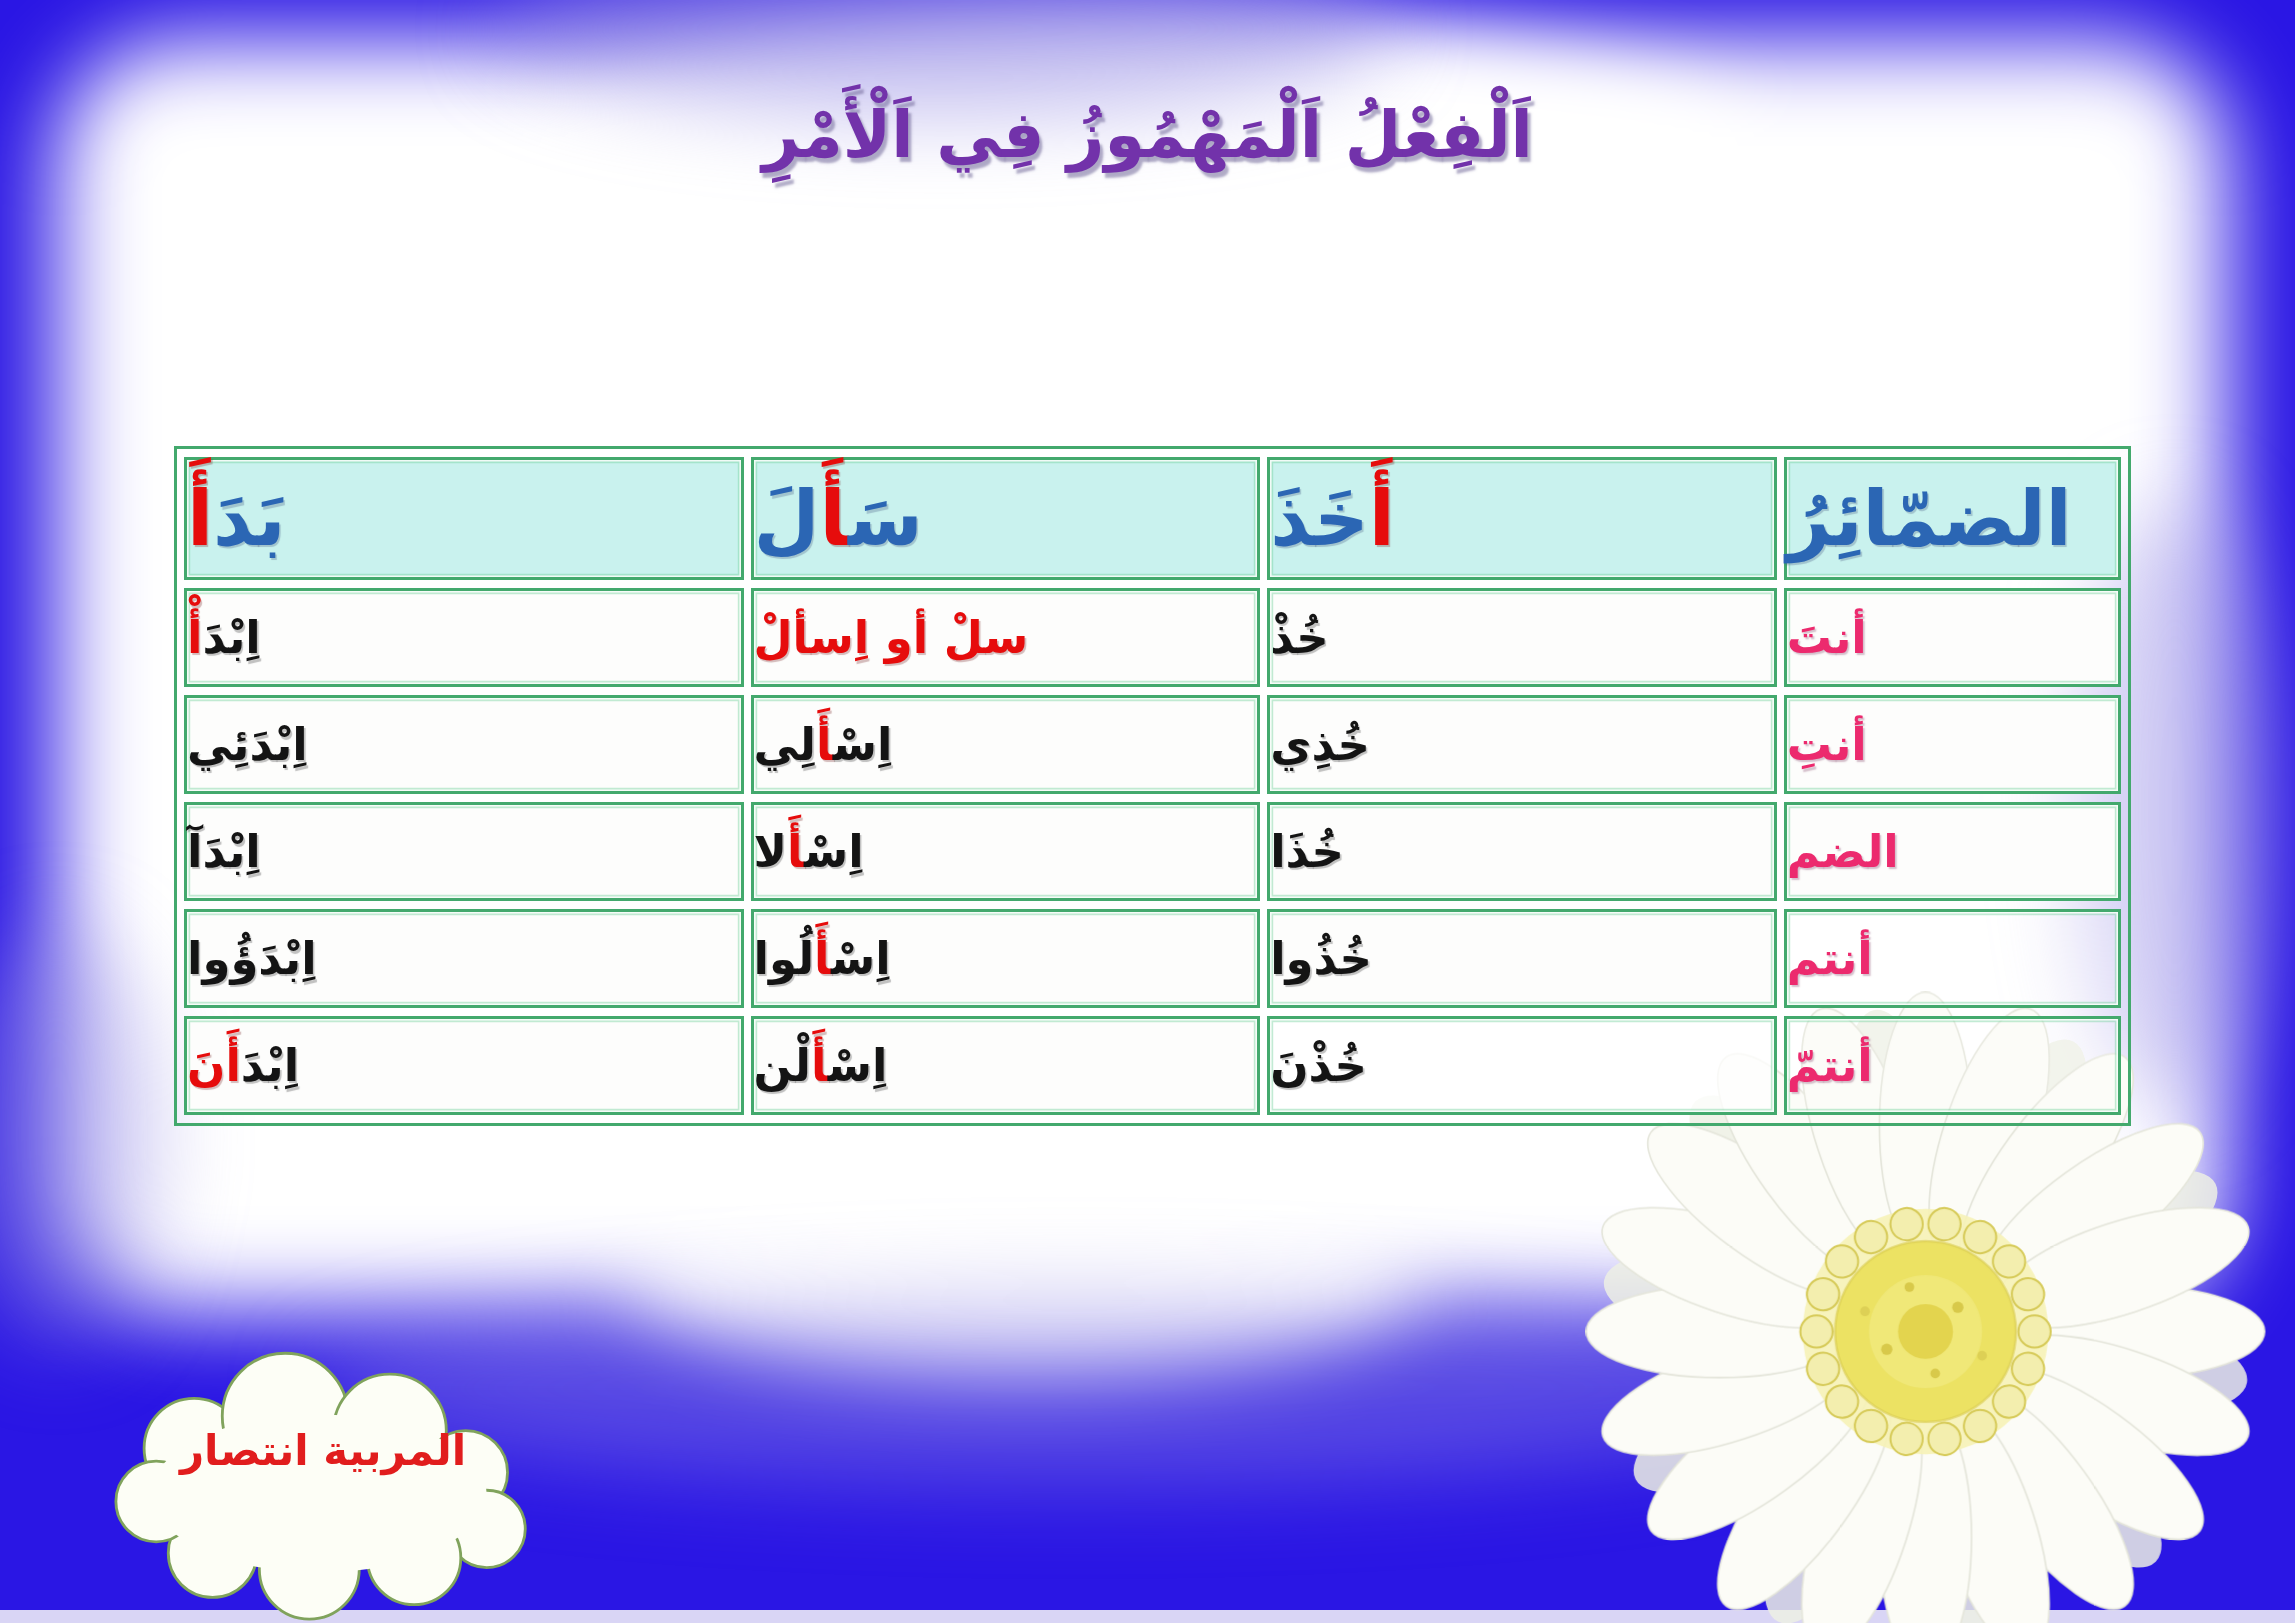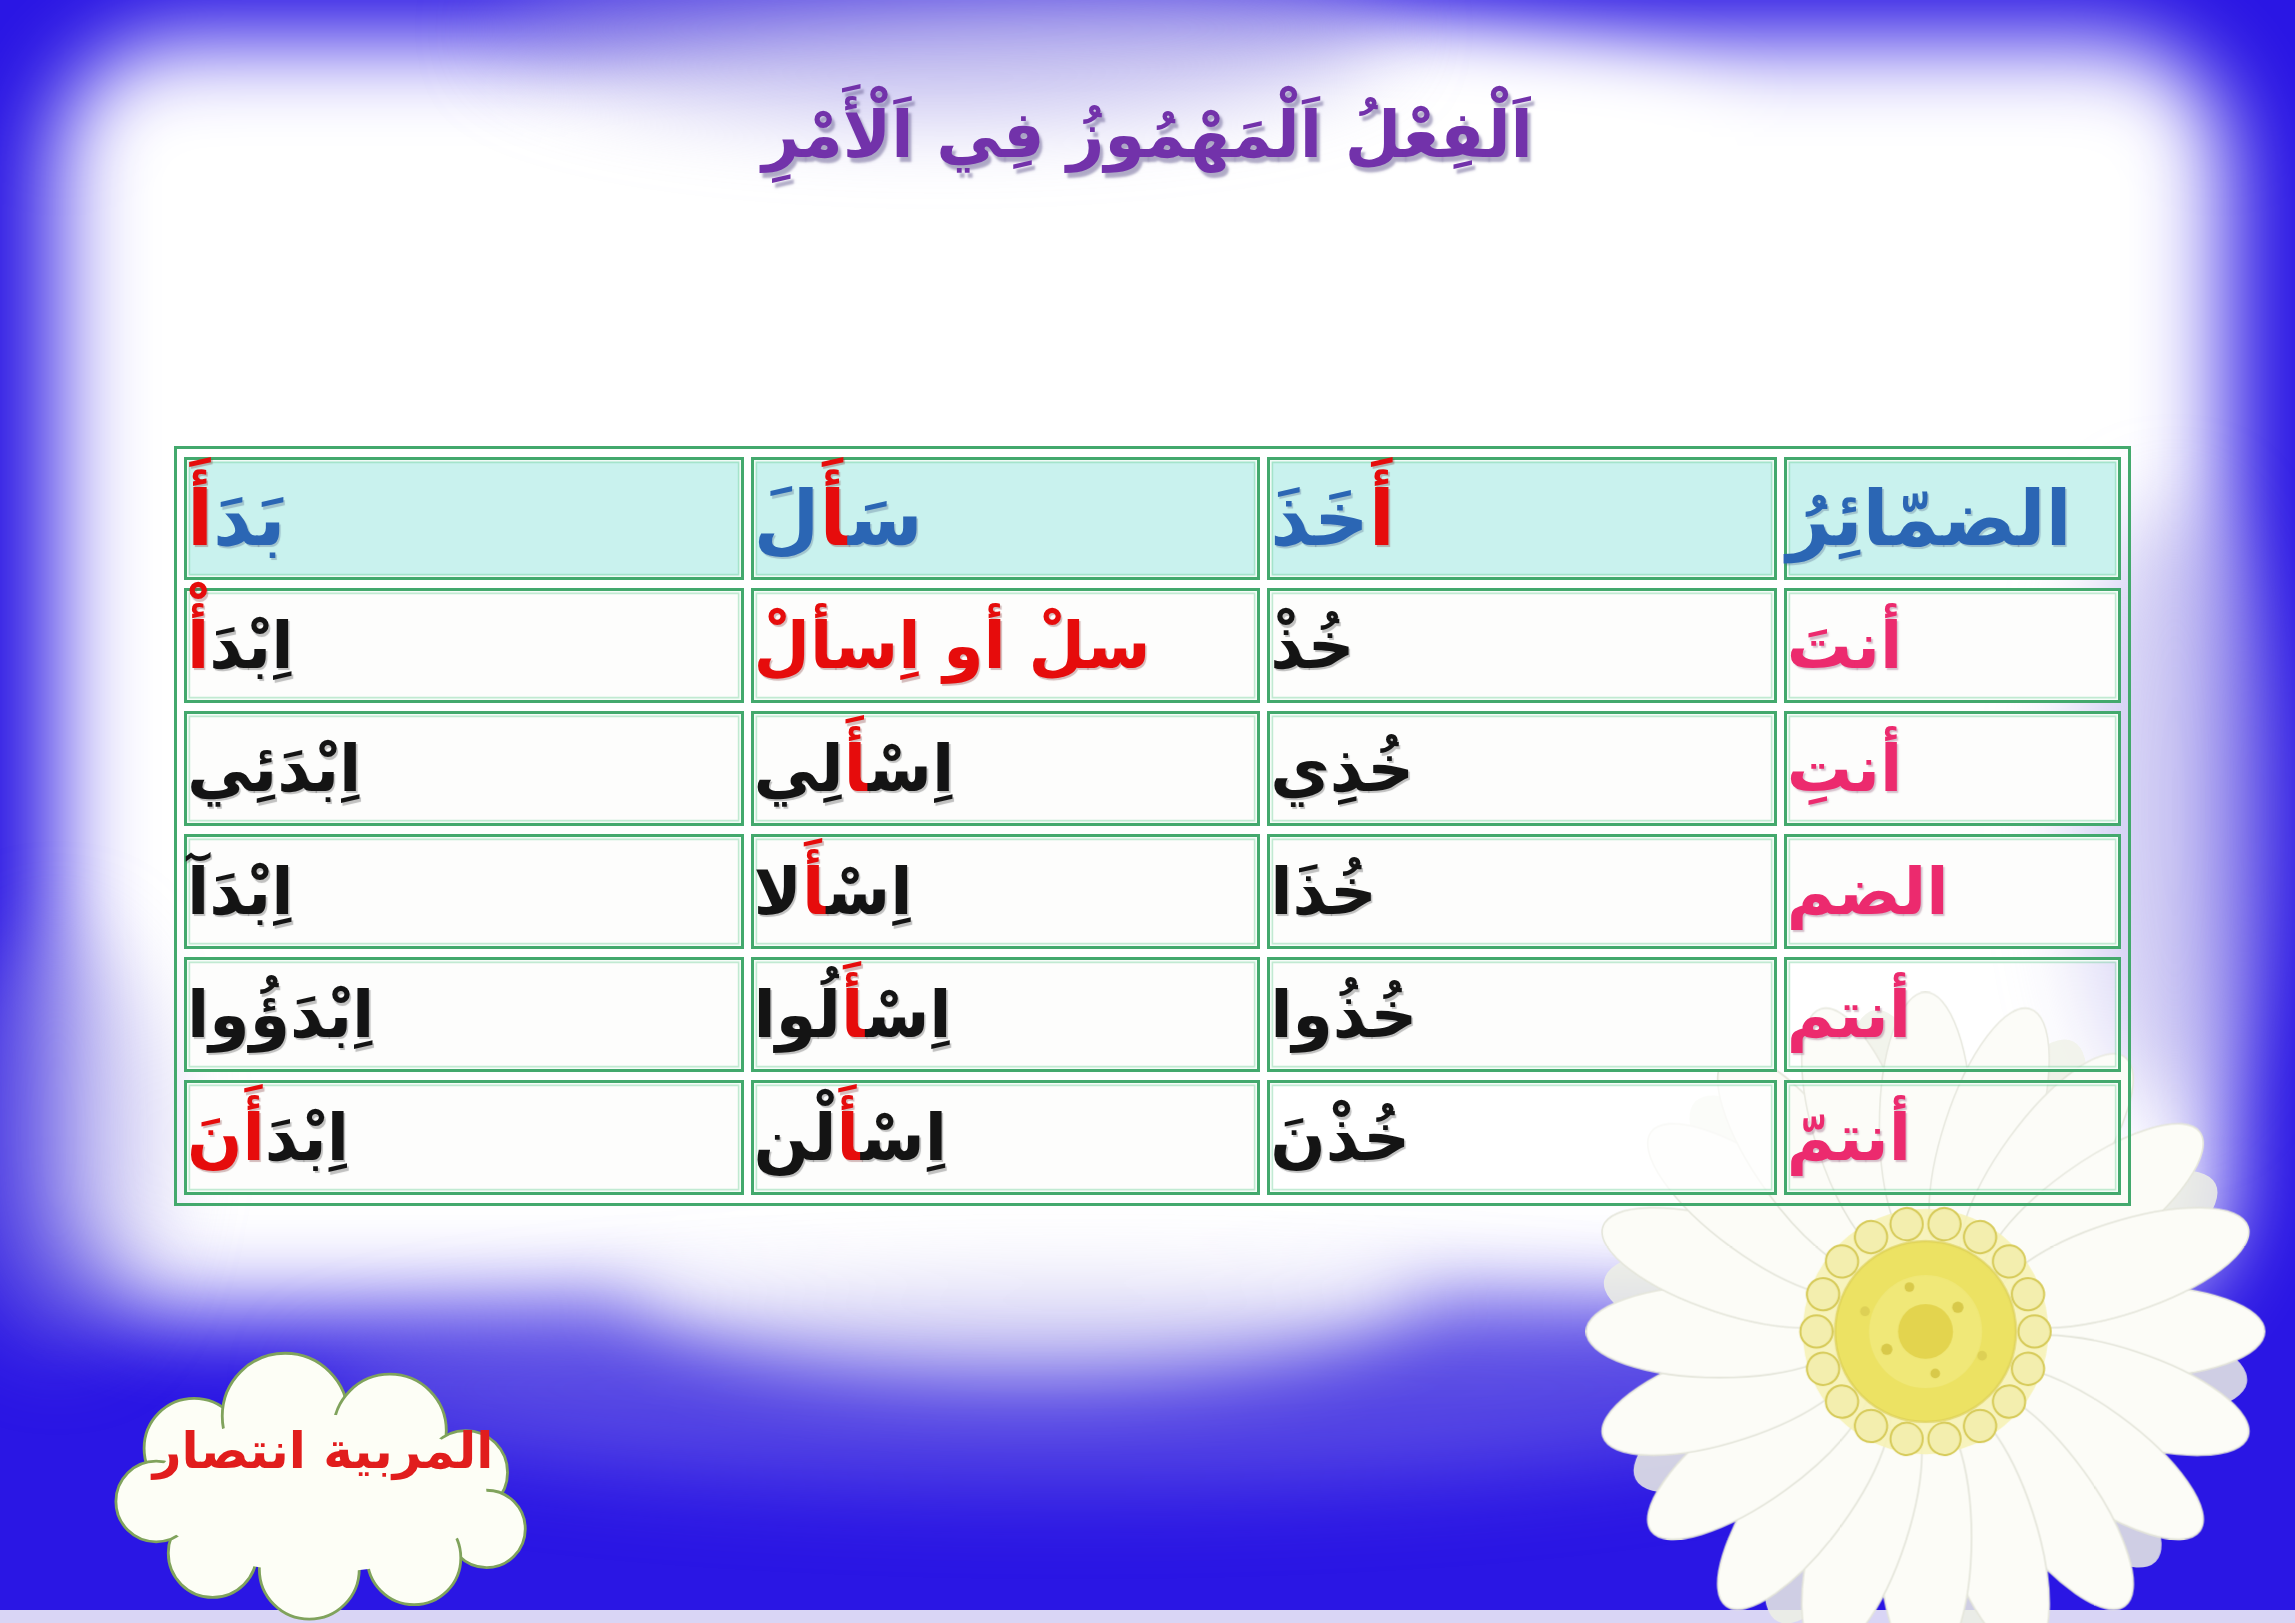--- a/index.html
+++ b/index.html
@@ -65,36 +65,36 @@
     box-shadow:inset 0 0 0 1.6px rgba(255,255,255,.85), inset 0 0 0 3.2px rgba(120,210,160,.45);
     text-align:left; vertical-align:middle;
     font-weight:bold;
   }
   table.grammar th{
     height:123px;
     background:var(--header-bg);
     font-size:76px;
   }
   table.grammar td{
-    height:115px;
+    height:99px;
     background:#fdfdfc;
-    font-size:65px;
+    font-size:45px;
   }
   #table-body tr:nth-child(n+4) td:first-child{background:rgba(255,255,255,.18);}
   #table-body tr:nth-child(5) td:nth-child(2){background:rgba(255,255,255,.75);margin-left:32px;}
   .c-blue {color:var(--header-blue); text-shadow:1.6px 2.4px 0.8px rgba(70,90,130,.3);}
   .c-red  {color:var(--hamza-red);  text-shadow:1.6px 2.4px 0.8px rgba(120,40,40,.3);}
   .c-black{color:var(--text-black); text-shadow:1.6px 2.4px 0.8px rgba(80,80,80,.35);}
   .c-pink {color:var(--pronoun-pink); text-shadow:1.6px 2.4px 1.6px rgba(160,110,140,.45);}
   
   .credit-cloud{position:absolute; left:77px; top:1350px; width:492px; height:274px; z-index:4;}
   .credit-text{
     position:absolute; left:77px; top:1417px; width:492px;
     text-align:center; direction:rtl;
-    color:var(--credit-red); font-weight:bold; font-size:50px; line-height:68px;
+    color:var(--credit-red); font-weight:bold; font-size:42px; line-height:68px;
     z-index:5;
   }
   
   .flower{position:absolute; left:1554px; top:960px; width:743px; height:743px; z-index:2;}
 </style>
 </head>
 <body>
 
 <div class="cloud-main"></div>
 <div class="blob blob-title"></div>

